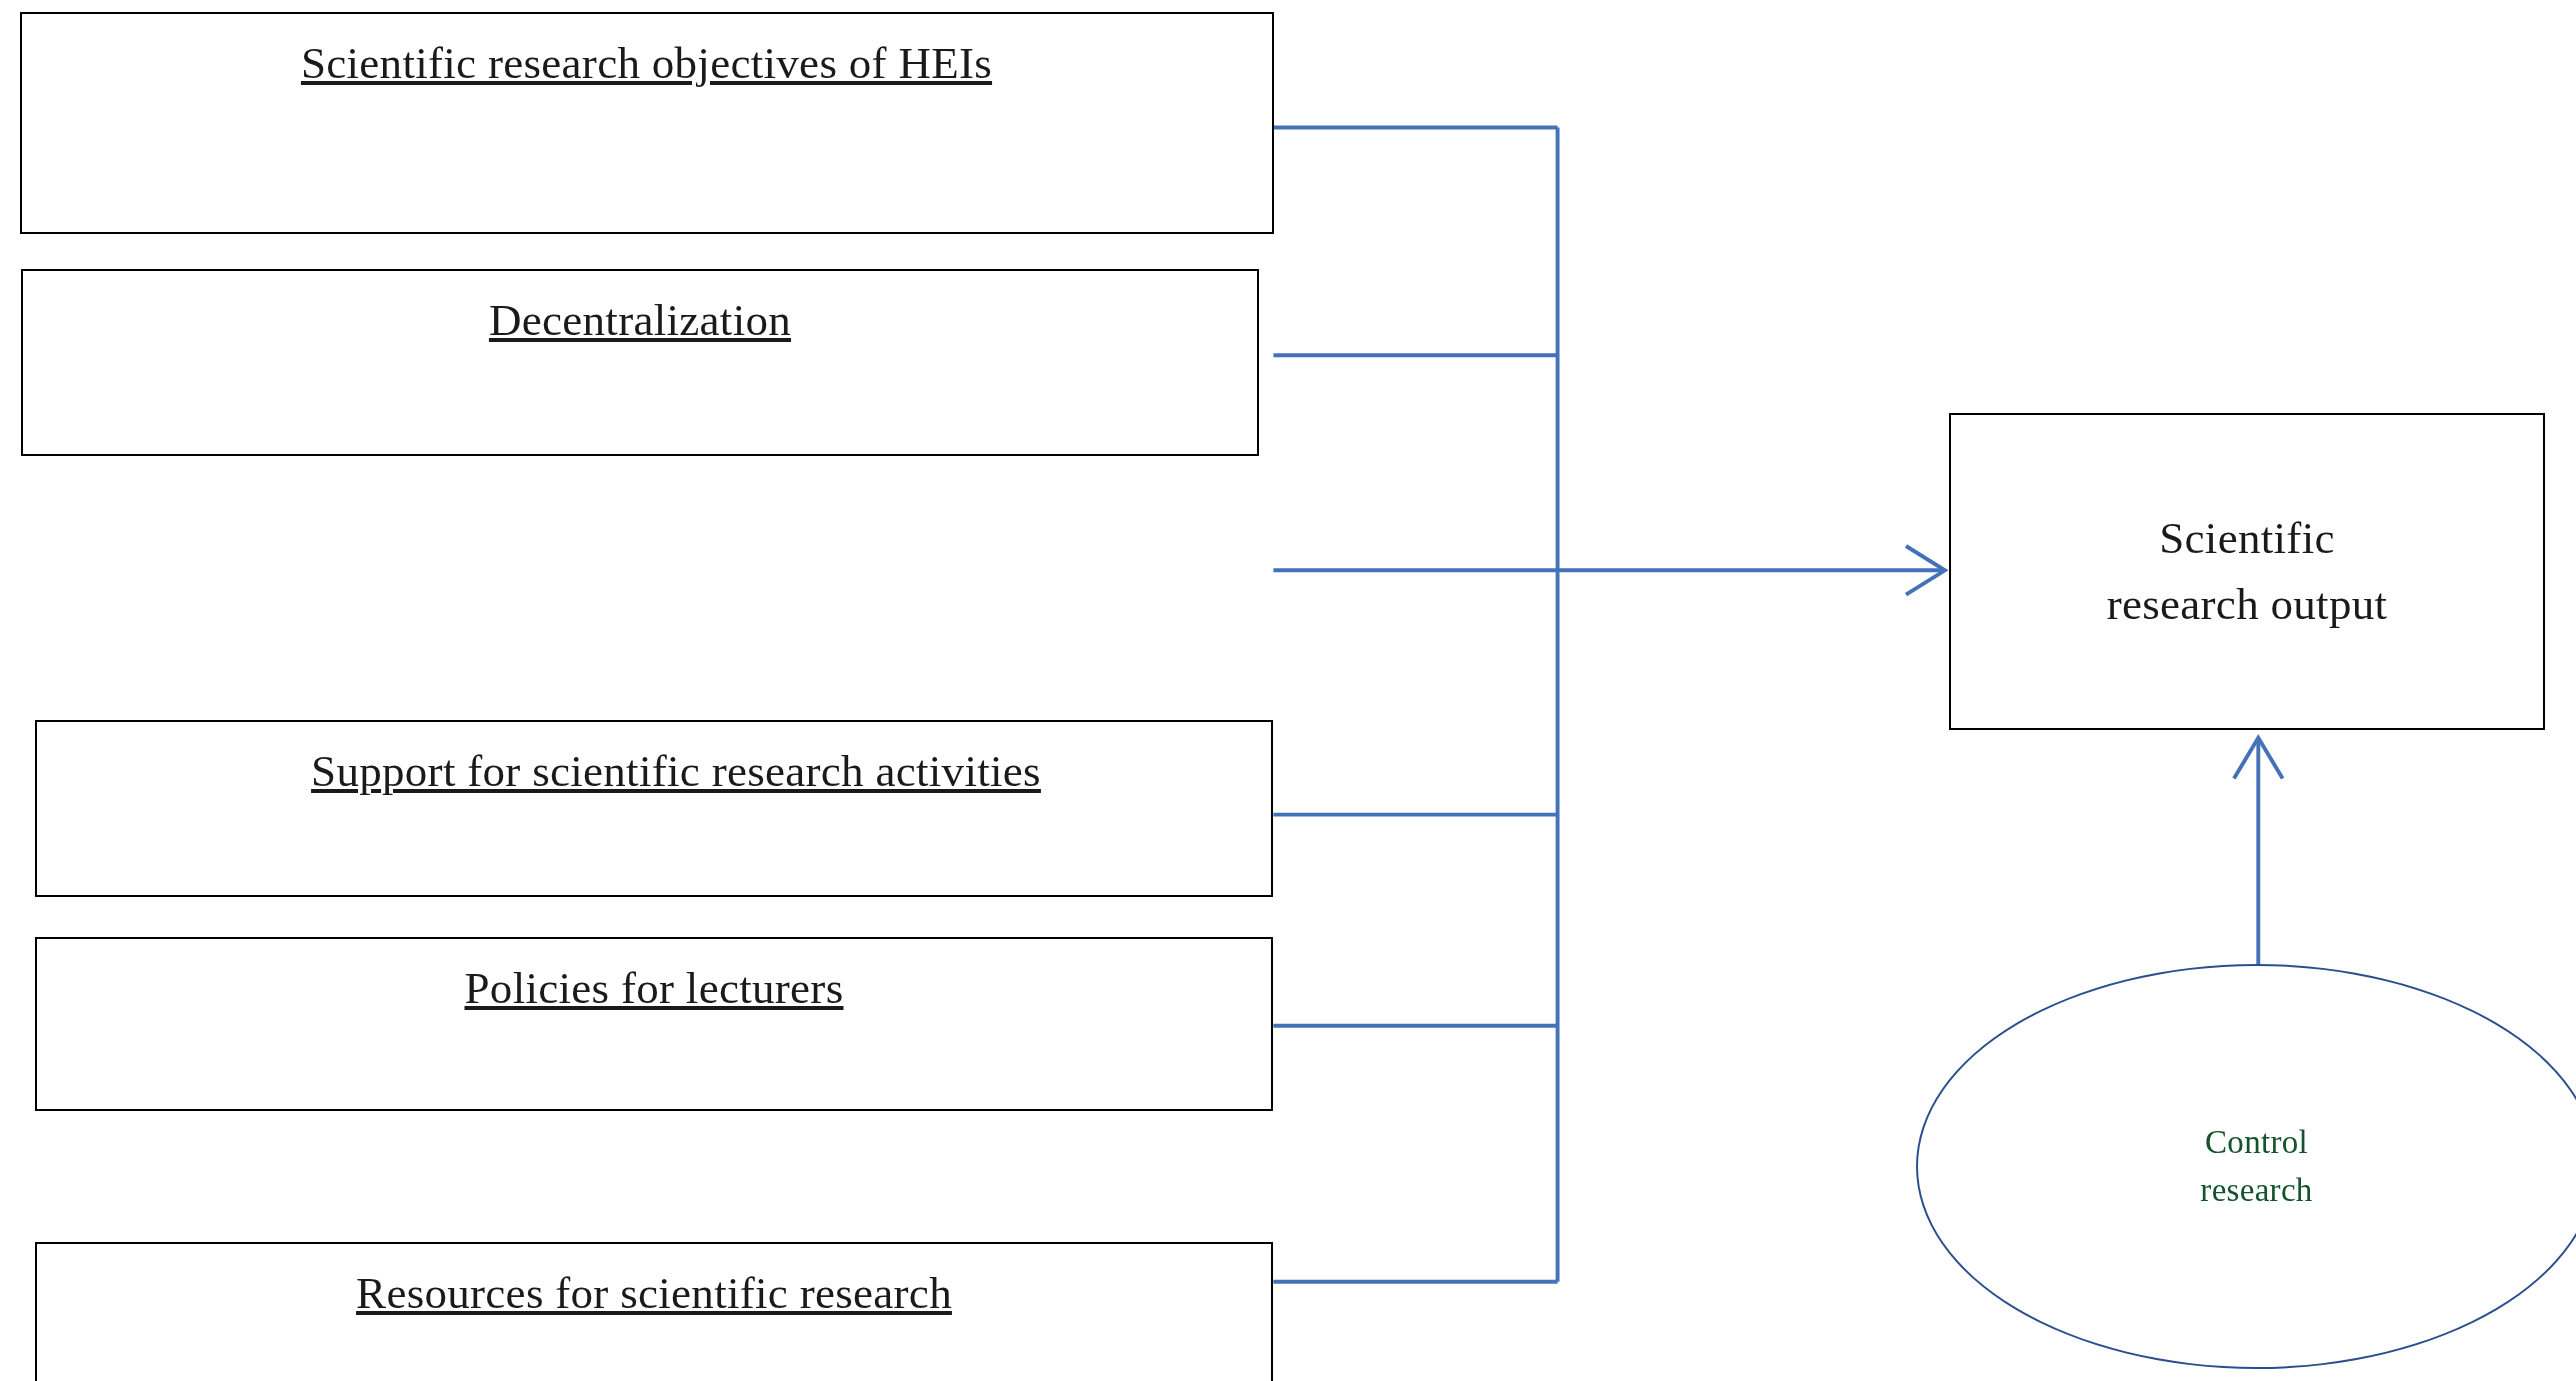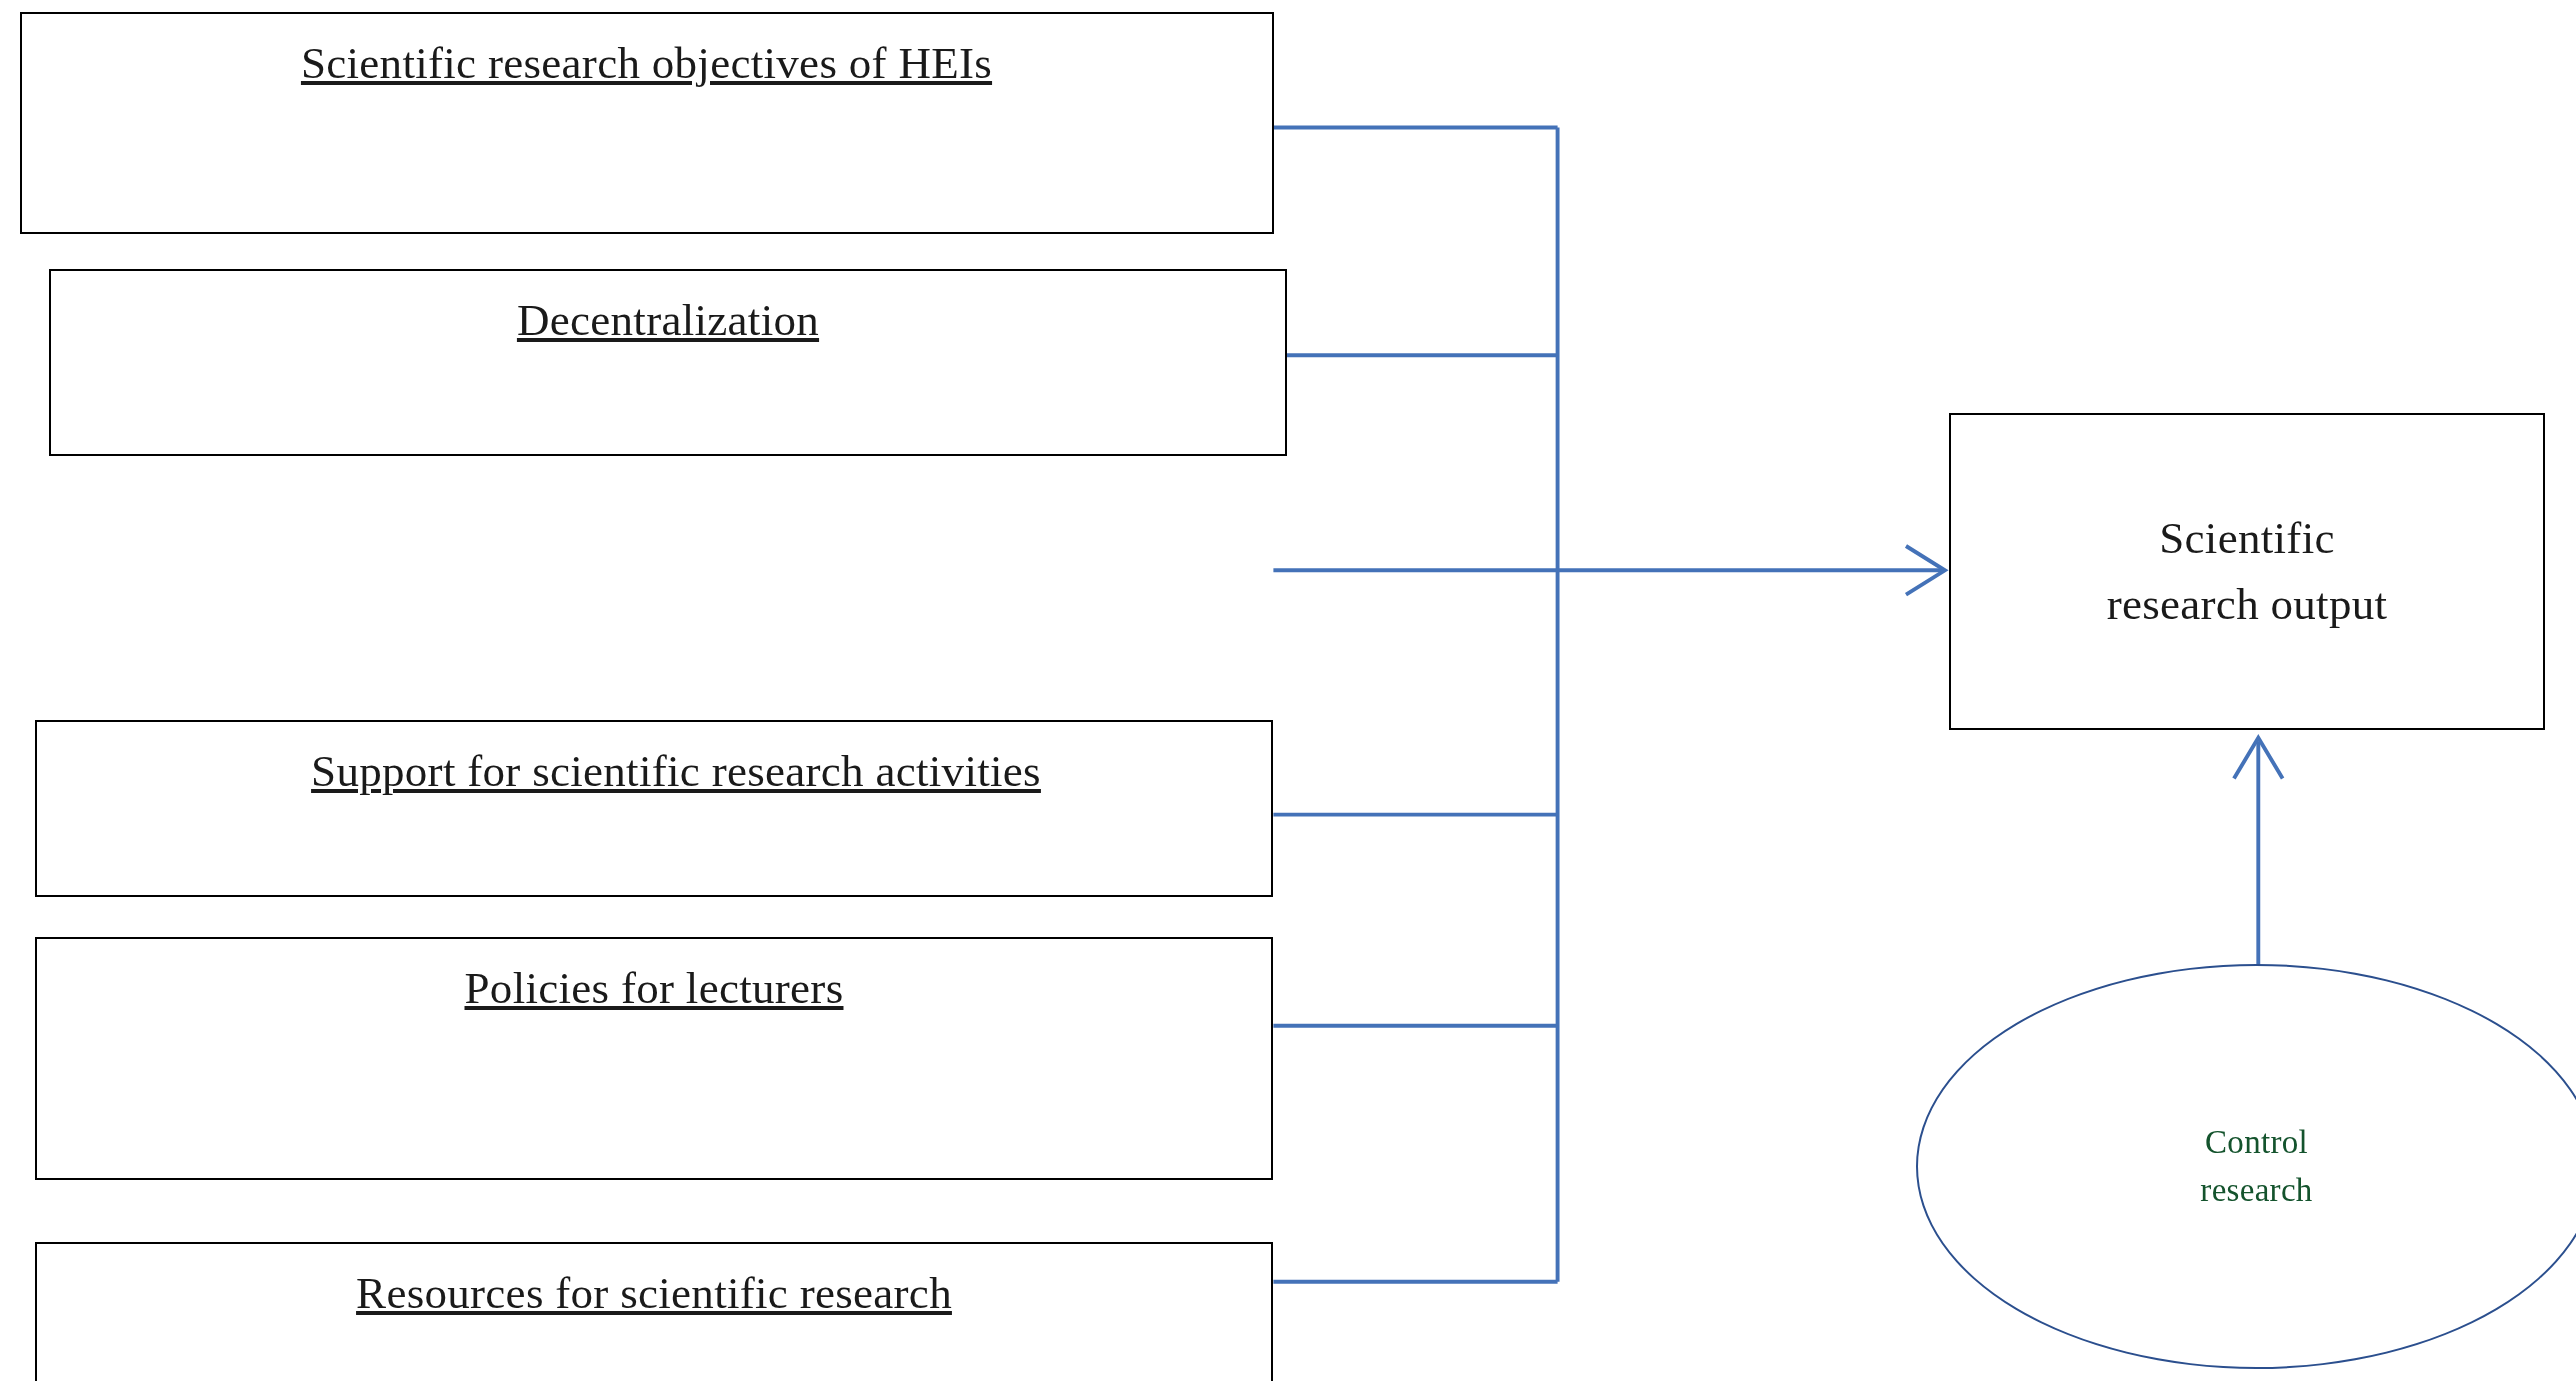--- a/index.html
+++ b/index.html
@@ -96,30 +96,30 @@
     <polyline points="1958,561 1998,586 1958,611" fill="none" stroke="#4472b8" stroke-width="4"></polyline>
 
     <line x1="2320" y1="1012" x2="2320" y2="762" stroke="#4472b8" stroke-width="4"></line>
     <polyline points="2295,800 2320,758 2345,800" fill="none" stroke="#4472b8" stroke-width="4"></polyline>
   </svg>
 
   <div class="box" style="left:19.5px; top:11.7px; width:1254px; height:222px;">
     <span class="label">Scientific research objectives of HEIs</span>
   </div>
 
-  <div class="box" style="left:49px; top:269px; width:1238px; height:187px;">
+  <div class="box" style="left:21px; top:269px; width:1238px; height:187px;">
     <span class="label">Decentralization</span>
   </div>
 
 
   <div class="box" style="left:35px; top:720px; width:1238px; height:177px;padding-left:44px;">
     <span class="label">Support for scientific research activities</span>
   </div>
 
-  <div class="box" style="left:35px; top:937px; width:1238px; height:243px;">
+  <div class="box" style="left:35px; top:937px; width:1238px; height:174px;">
     <span class="label">Policies for lecturers</span>
   </div>
 
   <div class="box" style="left:35px; top:1242px; width:1238px; height:191px;">
     <span class="label">Resources for scientific research</span>
   </div>
 
   <div class="out-box" style="left:1949px; top:413px; width:596px; height:317px;">
     <div class="label">
       <div>Scientific</div>

